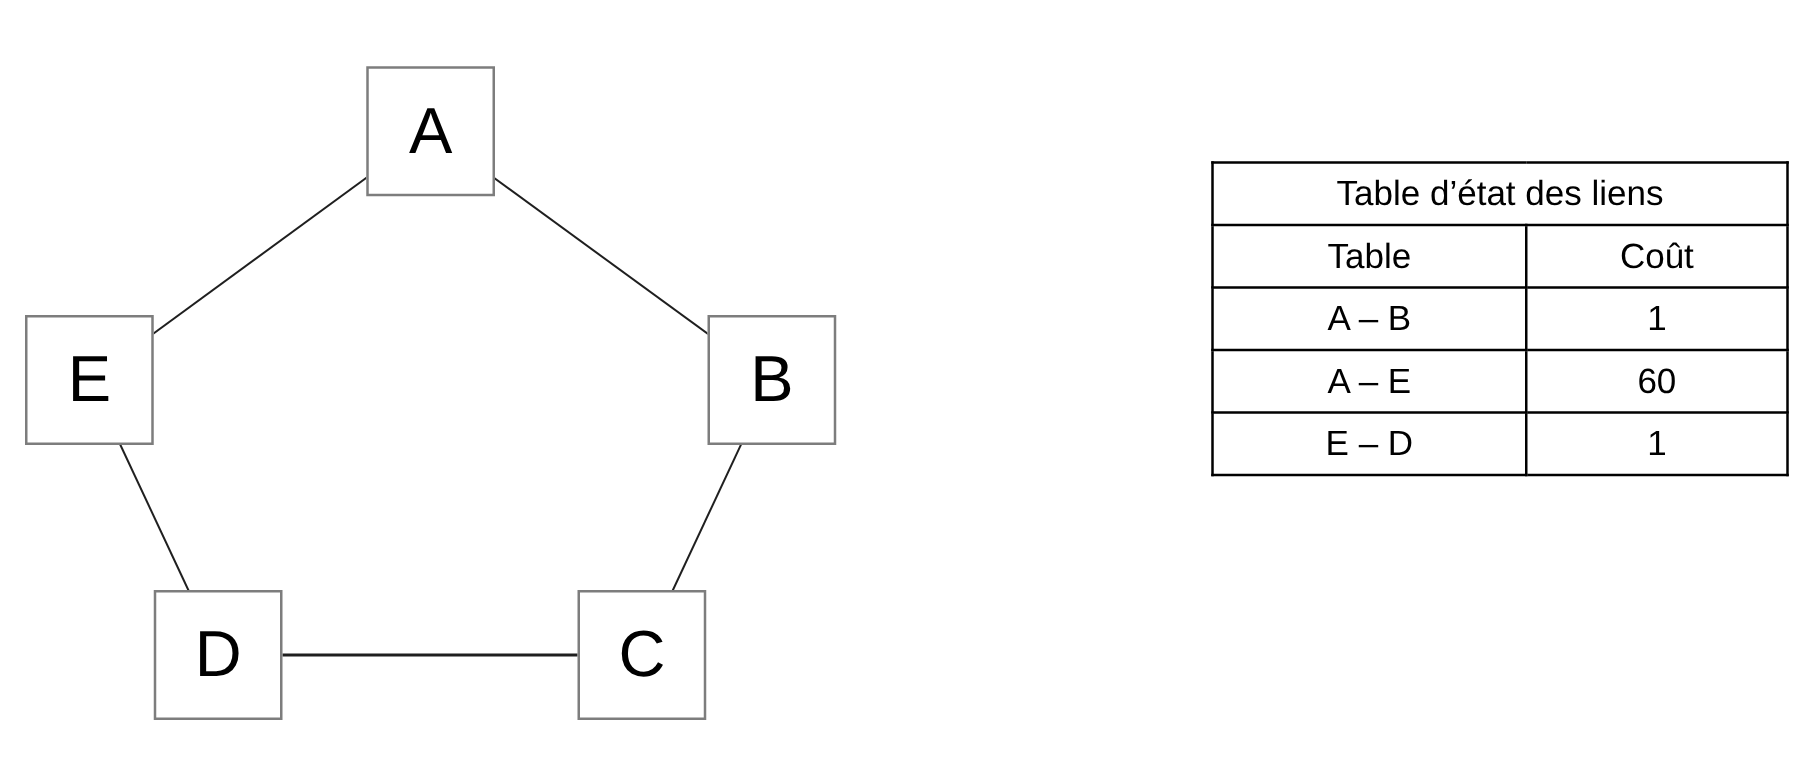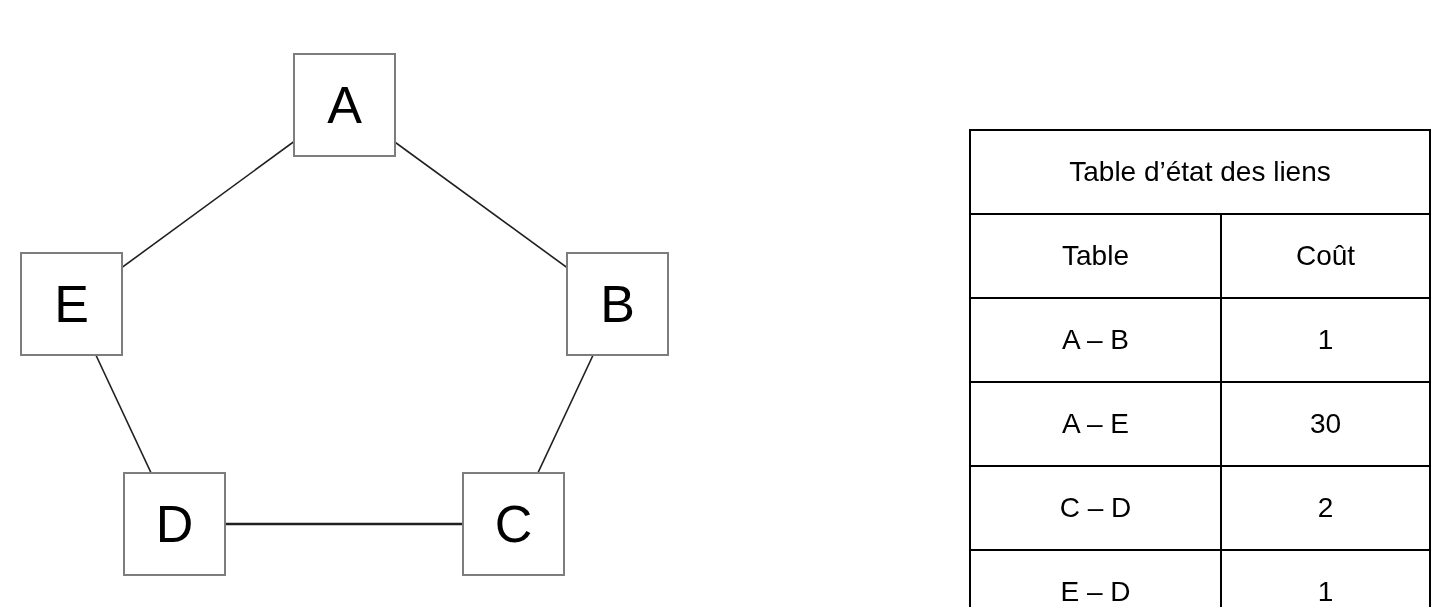--- a/index.html
+++ b/index.html
@@ -53,21 +53,21 @@
     top: 129px;
     width: 460px;
     border-collapse: collapse;
     table-layout: fixed;
     font-size: 28px;
     text-align: center;
   }
   table.lst th, table.lst td {
     border: 2px solid #000000;
     height: 48px;
-    padding: 17px;
+    padding: 0;
     font-weight: normal;
     white-space: nowrap;
     overflow: hidden;
     margin-left: 44px;
   }
   col.c-lien { width: 251px; }
   col.c-cout { width: 209px; }
 </style>
 </head>
 <body>
@@ -112,25 +112,21 @@
       <tr>
         <th>Table</th>
         <th>Coût</th>
       </tr>
       <tr>
         <td>A – B</td>
         <td>1</td>
       </tr>
       <tr>
         <td>A – E</td>
-        <td>30</td>
-      </tr>
-      <tr>
-        <td>C – D</td>
-        <td>2</td>
+        <td>60</td>
       </tr>
       <tr>
         <td>E – D</td>
         <td>1</td>
       </tr>
     </tbody>
   </table>
 
 </div>
 

